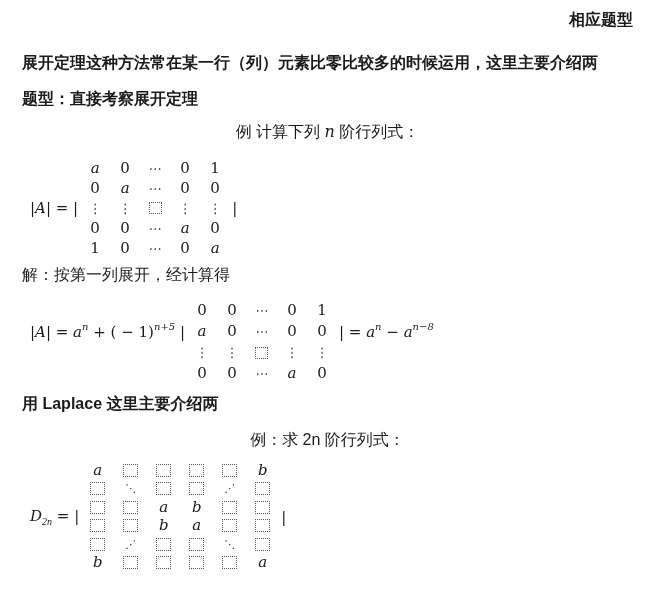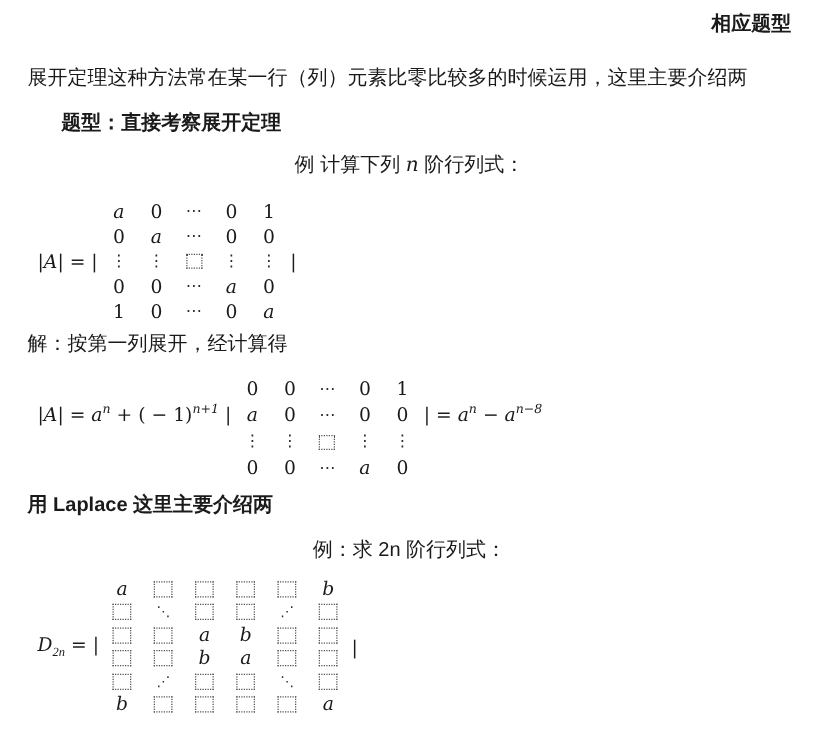--- a/index.html
+++ b/index.html
@@ -8,24 +8,24 @@
     background:#ffffff; color:#1a1a1a;
     font-family:"Liberation Sans","DejaVu Sans",sans-serif;
   }
   .page { padding:10px 22px 0 22px; }
 
   .h-main, .h-sub {
     font-size:16px; font-weight:700; margin:0; line-height:20px;
   }
   .h-main { margin-bottom:16px;text-align:right; }
 
-  .para { font-size:16px; line-height:33px; margin:12px 0 0 0; }
+  .para { font-size:16px; line-height:33px; margin:12px 0 0 0;font-weight:bold; }
   .pline { display:block; }
 
-  .h-type { margin-top:10px;margin-left:27px; }
+  .h-type { margin-top:10px; }
   .line-ex { font-size:16px; line-height:22px; margin:12px 0 0 0;text-align:center; }
   .line-sol { font-size:16px; line-height:22px; margin:6px 0 12px 0; }
   .h-laplace { margin-top:10px; }
   .line-ex2 { margin-top:15px; }
 
   
   .mit  { font-family:"DejaVu Serif",serif; font-style:italic; }
   .mup  { font-family:"DejaVu Serif",serif; font-style:normal; }
   .msup { font-family:"DejaVu Serif",serif; font-style:italic; font-size:10px; position:relative; top:-1px; }
   .msub { font-family:Liberation Serif, serif; font-style:italic; font-size:10px; }
@@ -107,21 +107,21 @@
         <span class="m-cell c-dots">⋯</span>
         <span class="m-cell c-d">0</span>
         <span class="m-cell c-it">a</span>
       </span>
     <span class="m-rhs"><span class="mup">|</span></span>
   </div>
 
   <p class="line-sol">解：按第一列展开，经计算得</p>
 
   <div class="matrix matrix-2">
-    <span class="m-lhs"><span class="mup">|</span><span class="mit">A</span><span class="mup">| = </span><span class="mit">a</span><sup class="msup">n</sup><span class="mup"> + ( − 1)</span><sup class="msup">n+1</sup><span class="mup"> |</span></span>
+    <span class="m-lhs"><span class="mup">|</span><span class="mit">A</span><span class="mup">| = </span><span class="mit">a</span><sup class="msup">n</sup><span class="mup"> + ( − 1)</span><sup class="msup">n+5</sup><span class="mup"> |</span></span>
     <span class="m-grid" style="grid-template-columns: repeat(5, var(--colw));">
         <span class="m-cell c-d">0</span>
         <span class="m-cell c-d">0</span>
         <span class="m-cell c-dots">⋯</span>
         <span class="m-cell c-d">0</span>
         <span class="m-cell c-d">1</span>
         <span class="m-cell c-it">a</span>
         <span class="m-cell c-d">0</span>
         <span class="m-cell c-dots">⋯</span>
         <span class="m-cell c-d">0</span>

